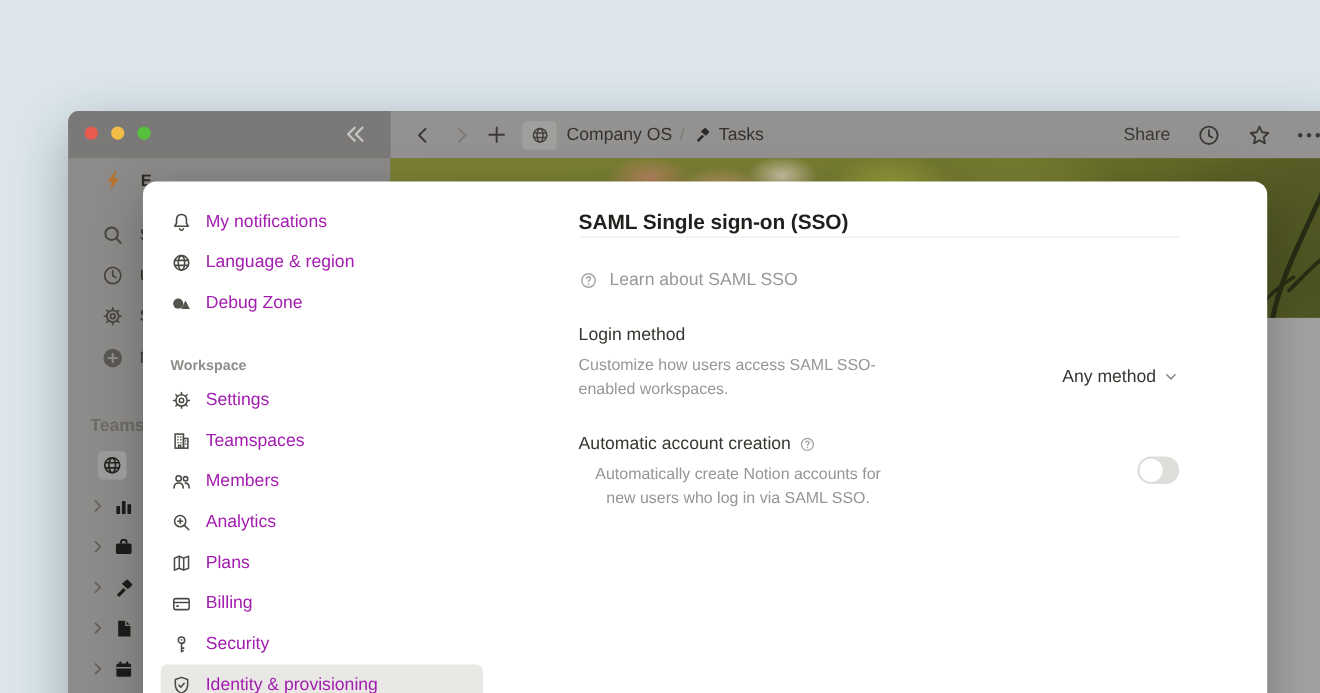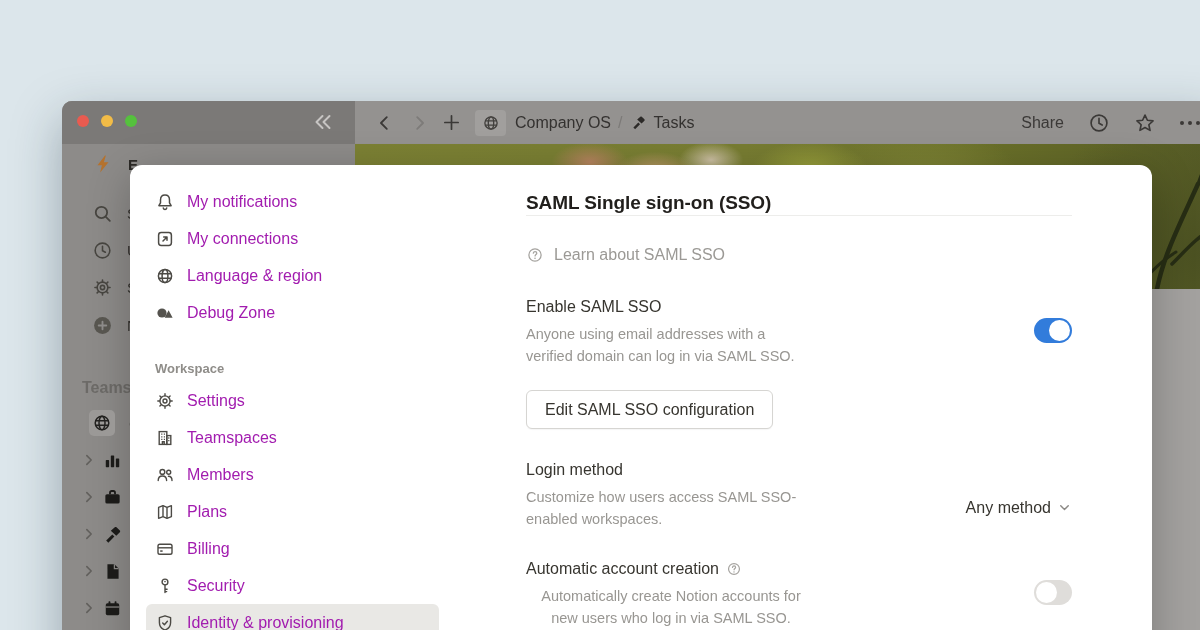--- a/index.html
+++ b/index.html
@@ -340,29 +340,20 @@
           <span class="mi">
               <svg width="20" height="20" viewBox="0 0 20 20" fill="none" stroke="currentColor" stroke-width="1.5" stroke-linecap="round" stroke-linejoin="round">
                 <path d="M10 3 C7.2 3 5.5 5 5.5 7.9 v2.9 l-1.6 2.9 h12.2 l-1.6-2.9 V7.9 C14.5 5 12.8 3 10 3 Z"></path>
                 <path d="M8.3 16.1 a1.75 1.75 0 0 0 3.4 0"></path>
               </svg>
             </span>
           <span class="ml">My notifications</span>
         </div>
         <div class="menu-row">
           <span class="mi">
-              <svg width="20" height="20" viewBox="0 0 20 20" fill="none" stroke="currentColor" stroke-width="1.5" stroke-linecap="round" stroke-linejoin="round">
-                <rect x="3.6" y="3.6" width="12.8" height="12.8" rx="2.6"></rect>
-                <path d="M8 12 L12 8 M8.7 8 H12 V11.3"></path>
-              </svg>
-            </span>
-          <span class="ml">My connections</span>
-        </div>
-        <div class="menu-row">
-          <span class="mi">
               <svg width="20" height="20" viewBox="0 0 20 20" fill="none" stroke="currentColor" stroke-width="1.5">
                 <circle cx="10" cy="10" r="6.6"></circle>
                 <ellipse cx="10" cy="10" rx="2.9" ry="6.6"></ellipse>
                 <path d="M3.6 7.7 H16.4 M3.6 12.3 H16.4"></path>
               </svg>
             </span>
           <span class="ml">Language &amp; region</span>
         </div>
         <div class="menu-row">
           <span class="mi">
@@ -400,20 +391,29 @@
         <div class="menu-row">
           <span class="mi">
               <svg width="20" height="20" viewBox="0 0 20 20" fill="none" stroke="currentColor" stroke-width="1.4" stroke-linecap="round">
                 <circle cx="7.4" cy="6.9" r="2.4"></circle>
                 <path d="M3.2 15.6 c0-2.9 1.9-4.6 4.2-4.6 s4.2 1.7 4.2 4.6"></path>
                 <circle cx="13.7" cy="7.3" r="2"></circle>
                 <path d="M13.4 11.2 c2.2 0 3.6 1.7 3.6 4.4"></path>
               </svg>
             </span>
           <span class="ml">Members</span>
+        </div>
+        <div class="menu-row">
+          <span class="mi">
+              <svg width="20" height="20" viewBox="0 0 20 20" fill="none" stroke="currentColor" stroke-width="1.4" stroke-linecap="round">
+                <circle cx="8.8" cy="8.8" r="5.1"></circle>
+                <path d="M12.6 12.6 L16.6 16.6 M8.8 6.6 V11 M6.6 8.8 H11"></path>
+              </svg>
+            </span>
+          <span class="ml">Analytics</span>
         </div>
         <div class="menu-row">
           <span class="mi">
               <svg width="20" height="20" viewBox="0 0 20 20" fill="none" stroke="currentColor" stroke-width="1.4" stroke-linejoin="round">
                 <path d="M3.6 5.4 L8 3.7 L12 5.4 L16.4 3.7 V14.6 L12 16.3 L8 14.6 L3.6 16.3 Z"></path>
                 <path d="M8 3.7 V14.6 M12 5.4 V16.3"></path>
               </svg>
             </span>
           <span class="ml">Plans</span>
         </div>
@@ -456,30 +456,20 @@
             <span class="qi">
                 <svg width="18" height="18" viewBox="0 0 20 20" fill="none" stroke="currentColor" stroke-width="1.4">
                   <circle cx="10" cy="10" r="6.8"></circle>
                   <path d="M8.1 8 c.2-1.1 1-1.8 2-1.8 1.1 0 1.9.8 1.9 1.8 0 1.4-1.9 1.5-1.9 3" stroke-linecap="round"></path>
                   <circle cx="10" cy="13.6" r=".9" fill="currentColor" stroke="none"></circle>
                 </svg>
               </span>
             <span>Learn about SAML SSO</span>
           </div>
 
-          <div class="section">
-            <div class="sec-left">
-              <div class="sec-title">Enable SAML SSO</div>
-              <div class="sec-desc">Anyone using email addresses with a verified domain can log in via SAML SSO.</div>
-              <button class="btn">Edit SAML SSO configuration</button>
-            </div>
-            <div class="toggle on">
-                <div class="knob"></div>
-              </div>
-          </div>
 
           <div class="section s2">
             <div class="sec-left">
               <div class="sec-title">Login method</div>
               <div class="sec-desc">Customize how users access SAML SSO-enabled workspaces.</div>
             </div>
             <div class="dropdown">
               <span class="dv">Any method</span>
               <span class="chev">
                   <svg width="15" height="15" viewBox="0 0 18 18" fill="none" stroke="currentColor" stroke-width="1.7" stroke-linecap="round" stroke-linejoin="round">

